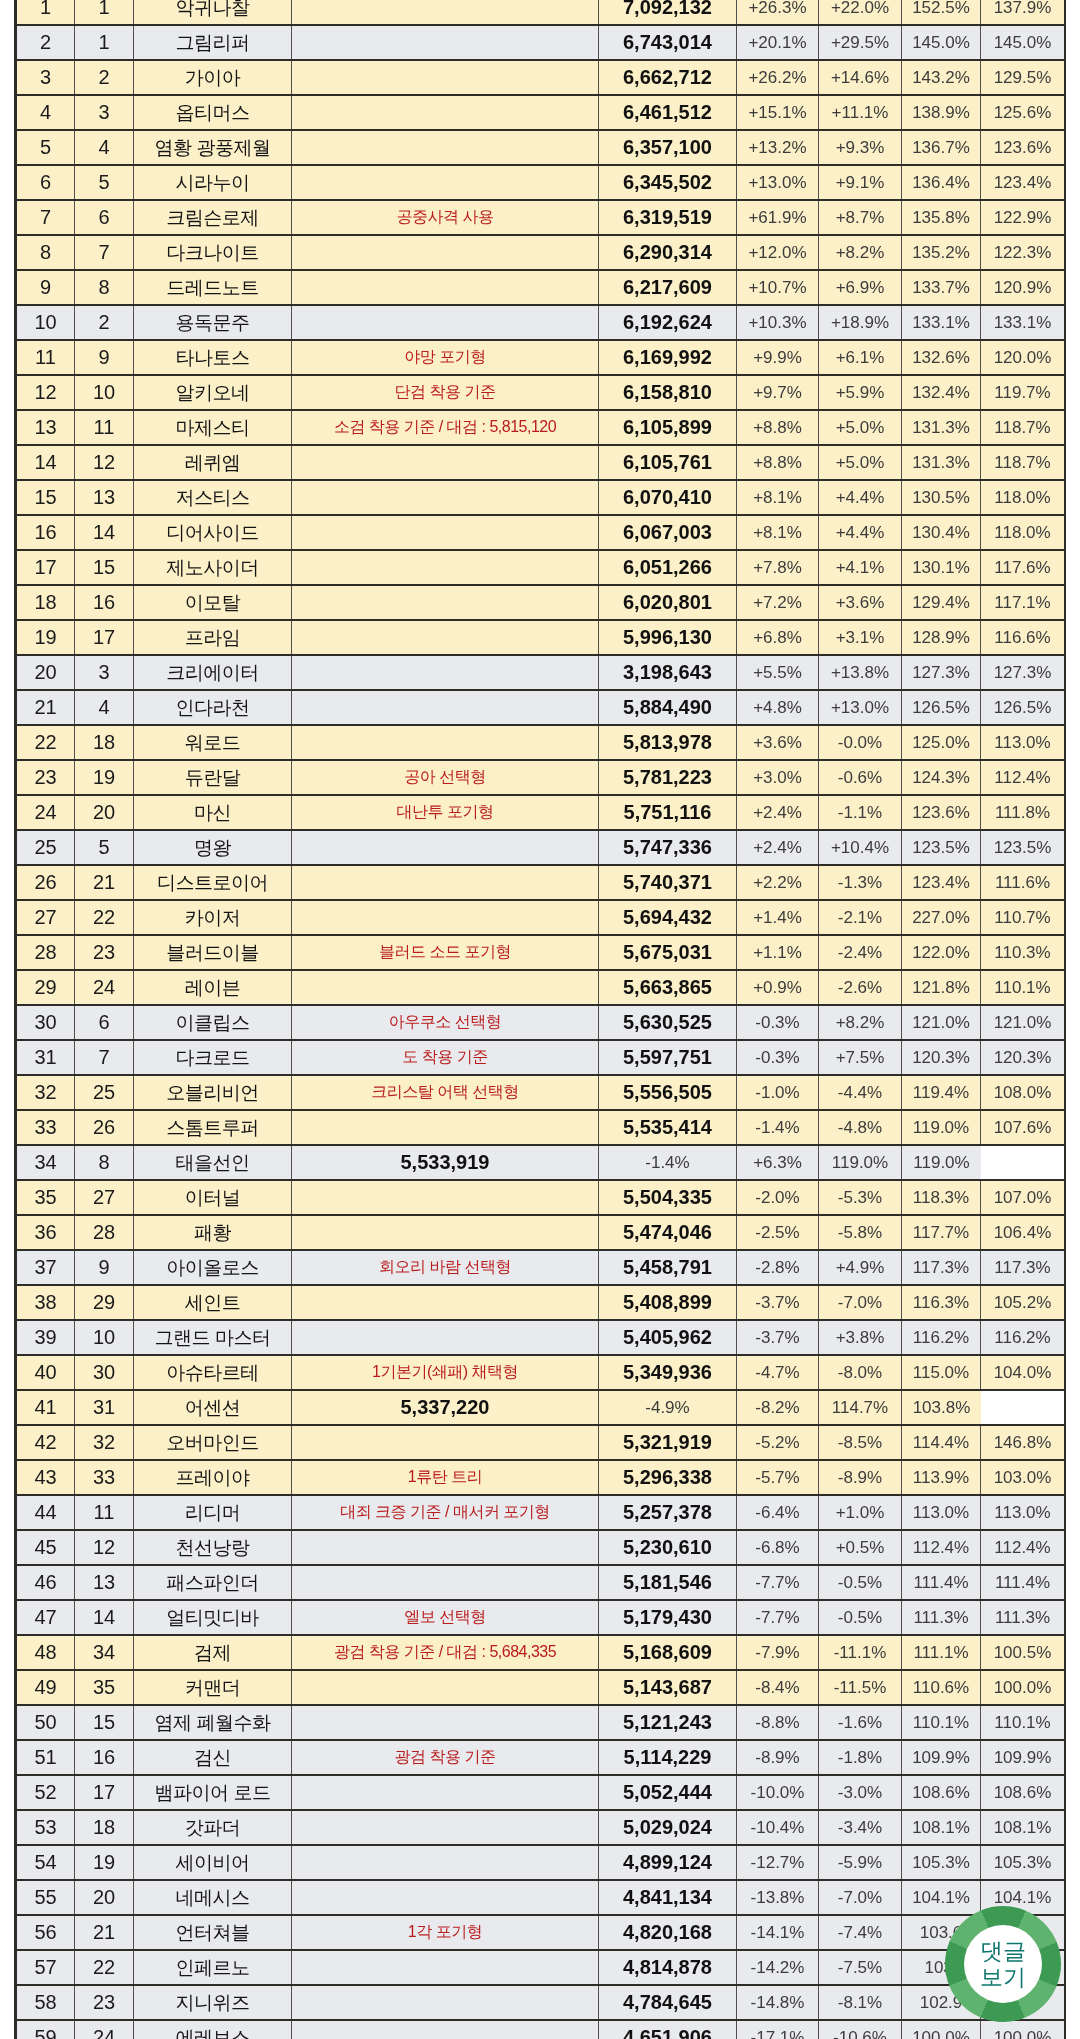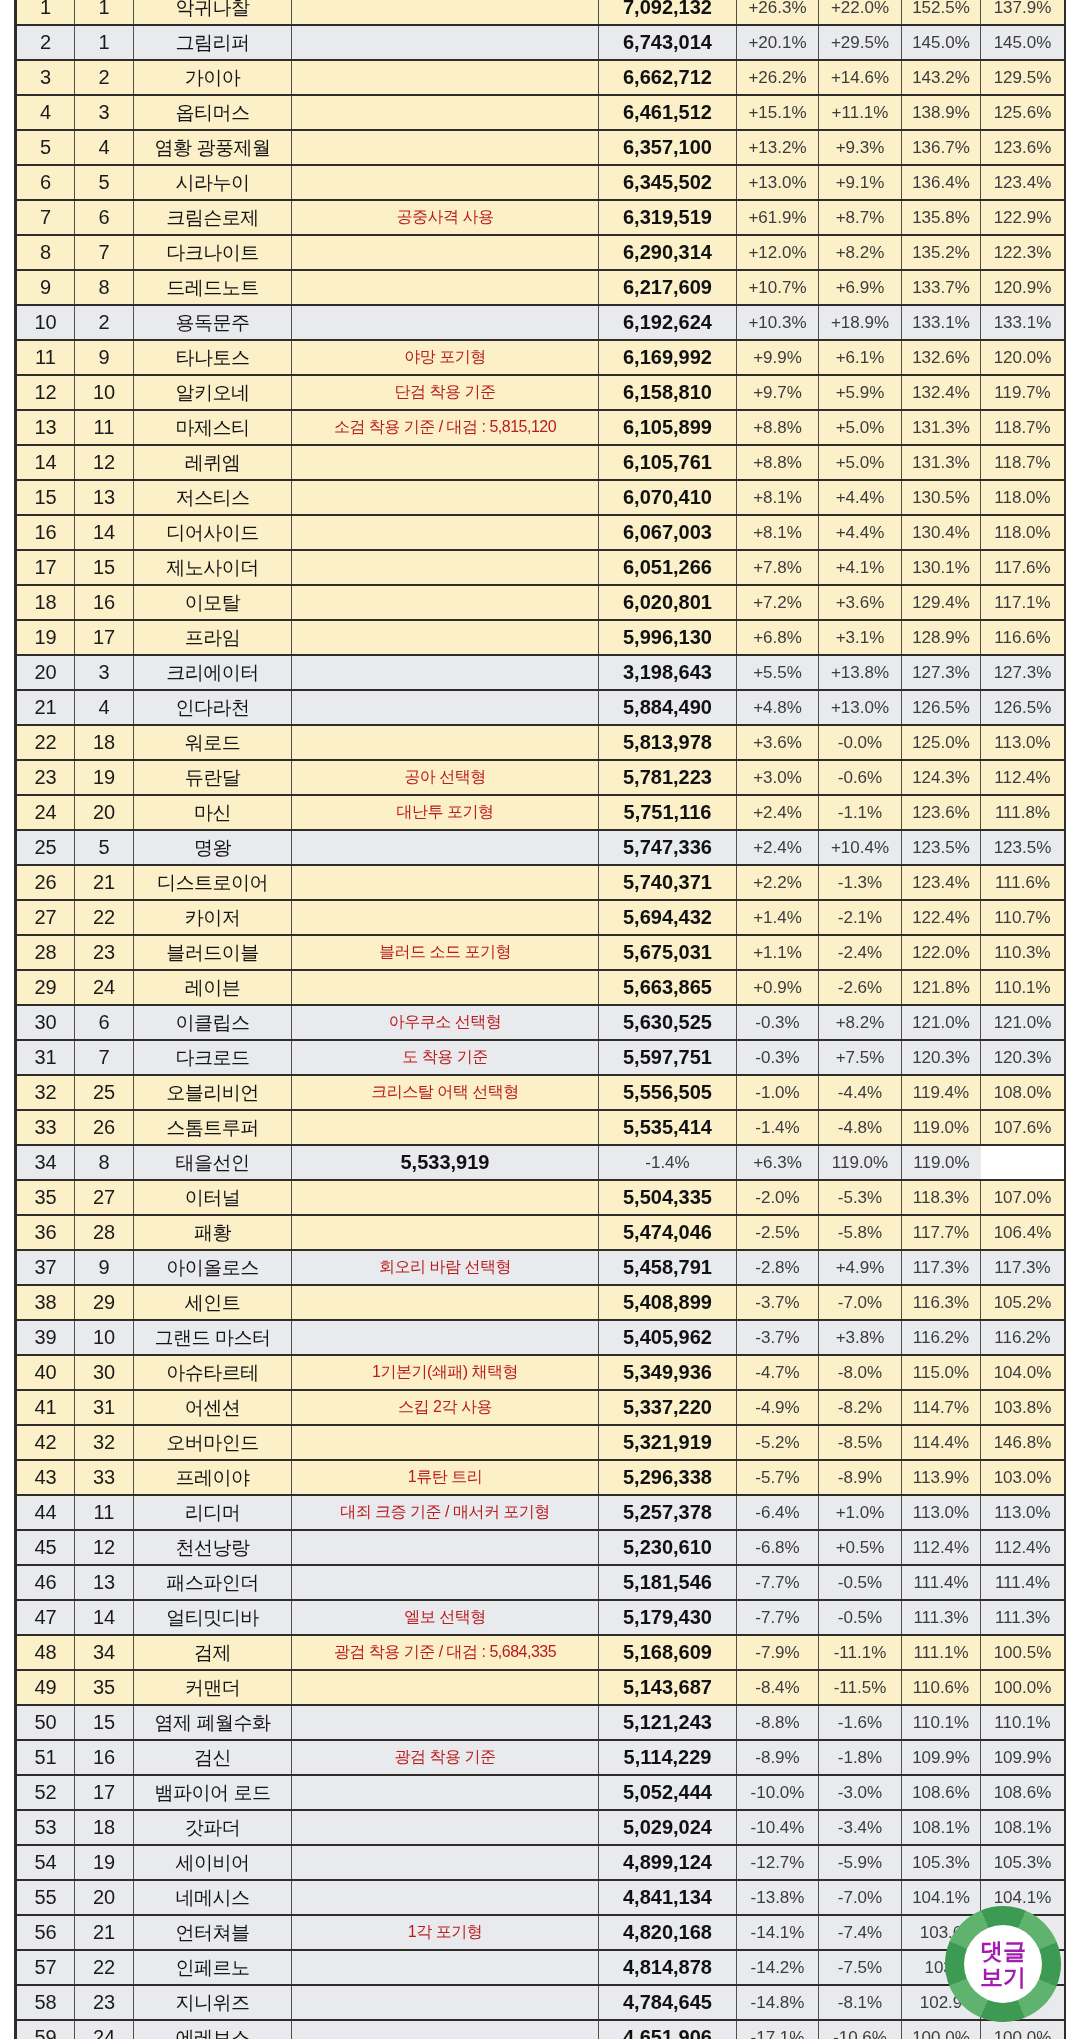--- a/index.html
+++ b/index.html
@@ -37,21 +37,21 @@
     background:conic-gradient(from 338deg,
       #3D9A52 0 45deg,#5FB36E 45deg 90deg,
       #3D9A52 90deg 135deg,#5FB36E 135deg 180deg,
       #3D9A52 180deg 225deg,#5FB36E 225deg 270deg,
       #3D9A52 270deg 315deg,#5FB36E 315deg 360deg);
     display:flex;align-items:center;justify-content:center;
   }
   .comments-btn-inner{
     width:78px;height:78px;border-radius:50%;background:#ffffff;
     display:flex;flex-direction:column;align-items:center;justify-content:center;
-    font-size:23px;font-weight:700;color:#a21caf;line-height:1.15;
+    font-size:23px;font-weight:400;color:#0f766e;line-height:1.15;
     font-family:"Liberation Sans","DejaVu Sans",sans-serif;
   }
 </style>
 </head>
 <body>
 
 <div class="stage">
   <div class="table-wrap">
     <div id="tbody">
         <div class="row shade-yellow">
@@ -341,21 +341,21 @@
           <div class="cell c-pct">111.6%</div>
         </div>
         <div class="row shade-yellow">
           <div class="cell c-rank">27</div>
           <div class="cell c-rank">22</div>
           <div class="cell c-name">카이저</div>
           <div class="cell c-note"></div>
           <div class="cell c-val">5,694,432</div>
           <div class="cell c-pct">+1.4%</div>
           <div class="cell c-pct">-2.1%</div>
-          <div class="cell c-pct">122.4%</div>
+          <div class="cell c-pct">227.0%</div>
           <div class="cell c-pct">110.7%</div>
         </div>
         <div class="row shade-yellow">
           <div class="cell c-rank">28</div>
           <div class="cell c-rank">23</div>
           <div class="cell c-name">블러드이블</div>
           <div class="cell c-note">블러드 소드 포기형</div>
           <div class="cell c-val">5,675,031</div>
           <div class="cell c-pct">+1.1%</div>
           <div class="cell c-pct">-2.4%</div>
@@ -490,21 +490,20 @@
           <div class="cell c-val">5,349,936</div>
           <div class="cell c-pct">-4.7%</div>
           <div class="cell c-pct">-8.0%</div>
           <div class="cell c-pct">115.0%</div>
           <div class="cell c-pct">104.0%</div>
         </div>
         <div class="row shade-yellow">
           <div class="cell c-rank">41</div>
           <div class="cell c-rank">31</div>
           <div class="cell c-name">어센션</div>
-          <div class="cell c-note">스킵 2각 사용</div>
           <div class="cell c-val">5,337,220</div>
           <div class="cell c-pct">-4.9%</div>
           <div class="cell c-pct">-8.2%</div>
           <div class="cell c-pct">114.7%</div>
           <div class="cell c-pct">103.8%</div>
         </div>
         <div class="row shade-yellow">
           <div class="cell c-rank">42</div>
           <div class="cell c-rank">32</div>
           <div class="cell c-name">오버마인드</div>

